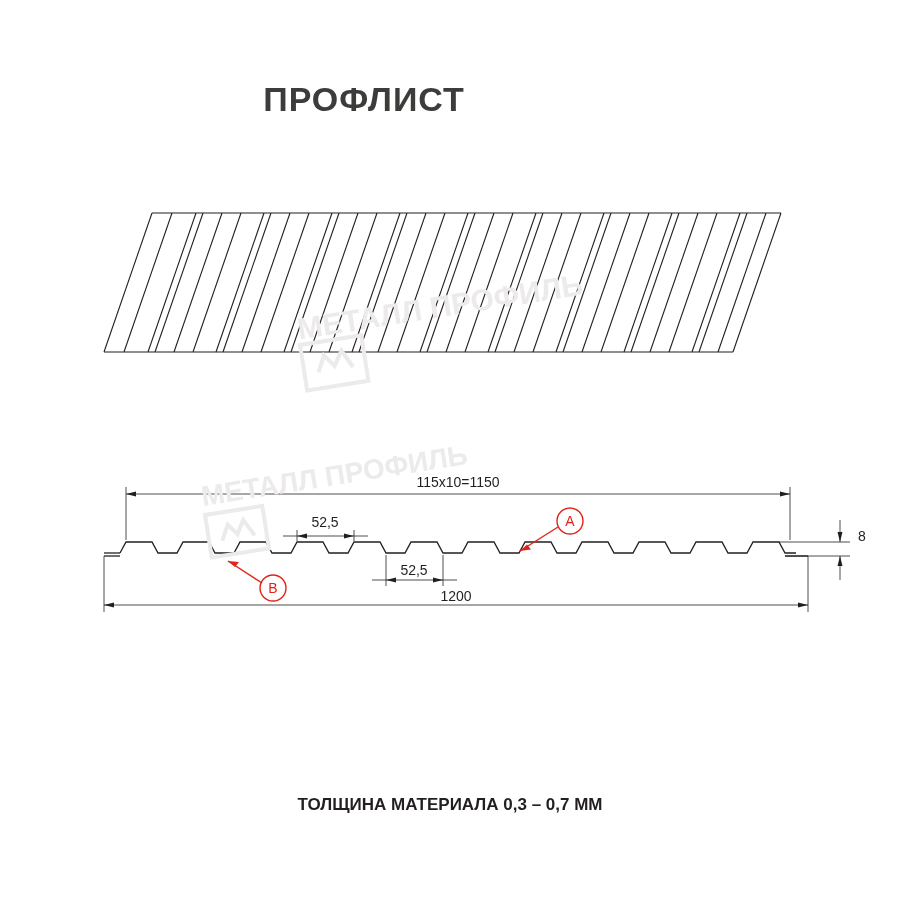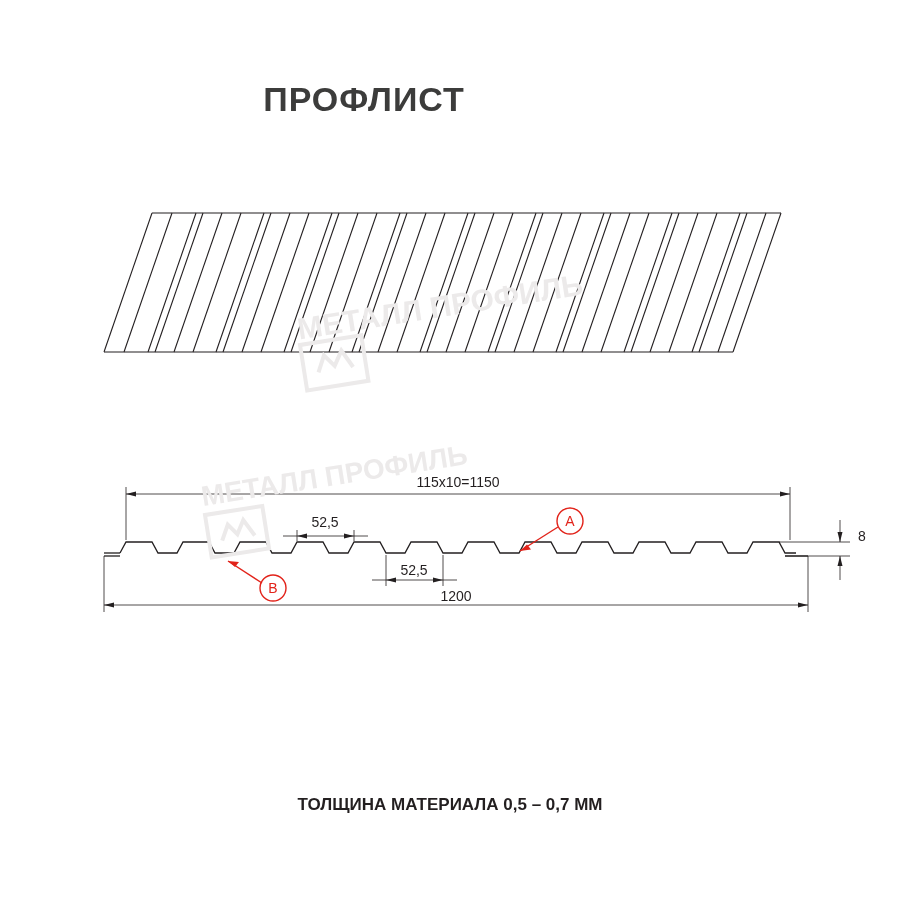--- a/index.html
+++ b/index.html
@@ -236,14 +236,14 @@
       <g transform="translate(205,515) rotate(-9)">
         <rect x="0" y="0" width="58" height="43" fill="none" stroke="#eceaea" stroke-width="4"></rect>
         <path d="M13 28 L21 13 L29 24 L37 11 L46 28" fill="none" stroke="#eceaea" stroke-width="4"></path>
       </g>
     </g>
   </svg>
 
   <div class="wm wm1">МЕТАЛЛ ПРОФИЛЬ</div>
   <div class="wm wm2">МЕТАЛЛ ПРОФИЛЬ</div>
 
-  <div class="footer">ТОЛЩИНА МАТЕРИАЛА 0,5 – 0,7 ММ</div>
+  <div class="footer">ТОЛЩИНА МАТЕРИАЛА 0,3 – 0,7 ММ</div>
 </div>
 
 </body></html>

